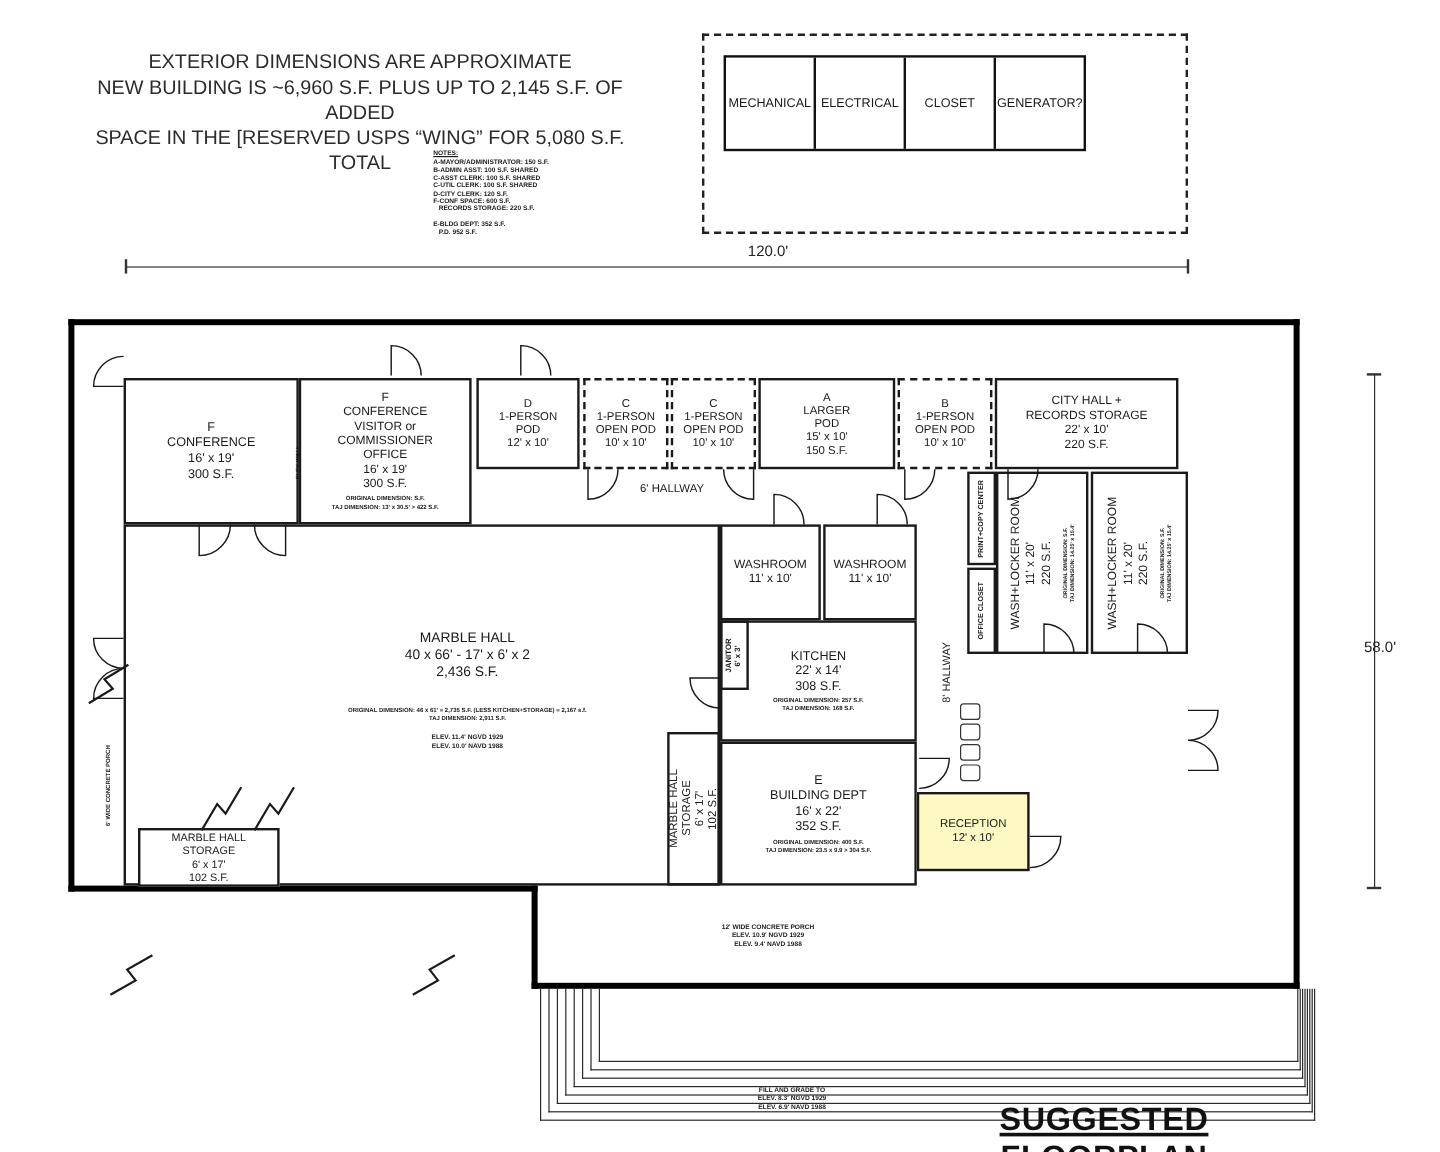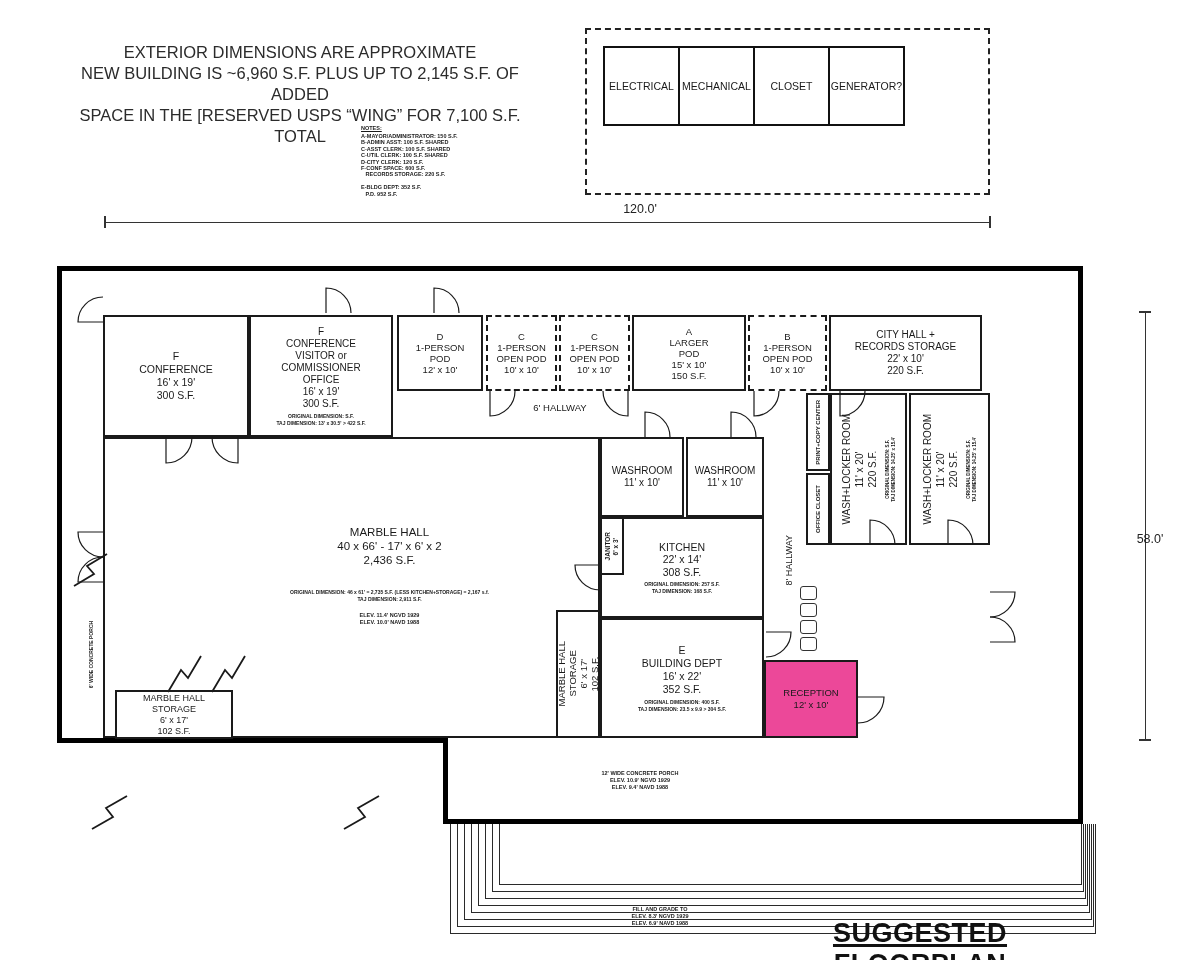--- a/index.html
+++ b/index.html
@@ -36,37 +36,37 @@
          letter-spacing:.5px;text-decoration:underline;text-decoration-thickness:3px;color:#111;}
   svg.overlay{position:absolute;left:0;top:0;pointer-events:none;z-index:6;}
 </style>
 </head>
 <body>
 
 <div id="canvas">
 
   <div class="disclaimer">EXTERIOR DIMENSIONS ARE APPROXIMATE
 NEW BUILDING IS ~6,960 S.F. PLUS UP TO 2,145 S.F. OF ADDED
-SPACE IN THE [RESERVED USPS “WING” FOR 7,100 S.F. TOTAL</div>
+SPACE IN THE [RESERVED USPS “WING” FOR 5,080 S.F. TOTAL</div>
   <div class="notes-title">NOTES:</div>
   <div class="notes">A-MAYOR/ADMINISTRATOR: 150 S.F.
 B-ADMIN ASST: 100 S.F. SHARED
 C-ASST CLERK: 100 S.F. SHARED
 C-UTIL CLERK: 100 S.F. SHARED
 D-CITY CLERK: 120 S.F.
 F-CONF SPACE: 600 S.F.
 &nbsp;&nbsp;&nbsp;RECORDS STORAGE: 220 S.F.
 
 E-BLDG DEPT: 352 S.F.
 &nbsp;&nbsp;&nbsp;P.D. 952 S.F.</div>
 
   <div class="attic">
     <div class="attic-cells">
+      <div class="attic-cell">MECHANICAL</div>
       <div class="attic-cell">ELECTRICAL</div>
-      <div class="attic-cell">MECHANICAL</div>
       <div class="attic-cell">CLOSET</div>
       <div class="attic-cell">GENERATOR?</div>
     </div>
   </div>
 
   <div class="dimlabel" style="left:560px;top:202px;width:160px;">120.0'</div>
   <div class="dimline-h" style="left:105px;top:222px;width:885px;"></div>
   <div class="tick" style="left:104px;top:216px;width:2px;height:12px;"></div>
   <div class="tick" style="left:989px;top:216px;width:2px;height:12px;"></div>
 
@@ -219,21 +219,21 @@
     <div class="vblock" style="font-size:4.5px;line-height:6px;font-weight:600;">ORIGINAL DIMENSION: S.F.
 TAJ DIMENSION: 14.25' x 15.4'</div>
   </div>
   <div class="room" style="left:909px;top:393px;width:81px;height:152px;flex-direction:row;gap:6px;">
     <div class="vblock" style="font-size:10px;line-height:13px;">WASH+LOCKER ROOM
 11' x 20'
 220 S.F.</div>
     <div class="vblock" style="font-size:4.5px;line-height:6px;font-weight:600;">ORIGINAL DIMENSION: S.F.
 TAJ DIMENSION: 14.25' x 15.4'</div>
   </div>
-  <div class="room" style="left:764px;top:660px;width:94px;height:78px;background:#ec4899;z-index:3;">
+  <div class="room" style="left:764px;top:660px;width:94px;height:66px;background:#fef9c3;z-index:3;">
     <div class="lbl" style="font-size:9.5px;line-height:12px;">RECEPTION
 12' x 10'</div>
   </div>
 
   <div class="room" style="left:115px;top:690px;width:118px;height:49px;background:#fff;z-index:3;">
     <div class="lbl" style="font-size:9px;line-height:11px;">MARBLE HALL
 STORAGE
 6' x 17'
 102 S.F.</div>
   </div>

